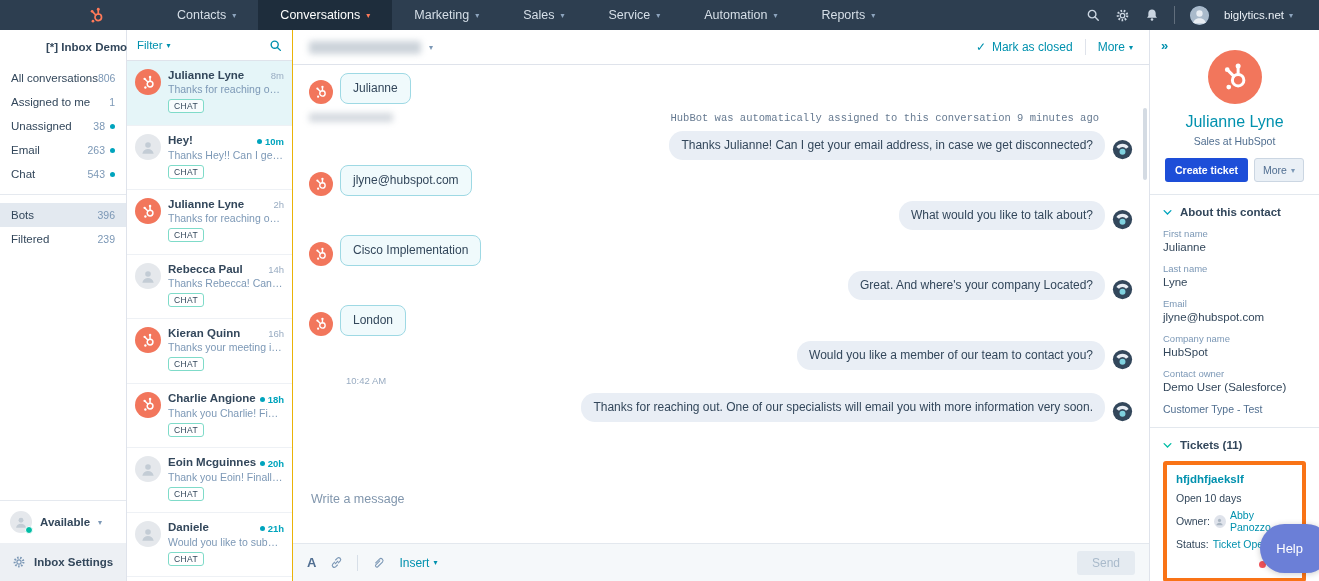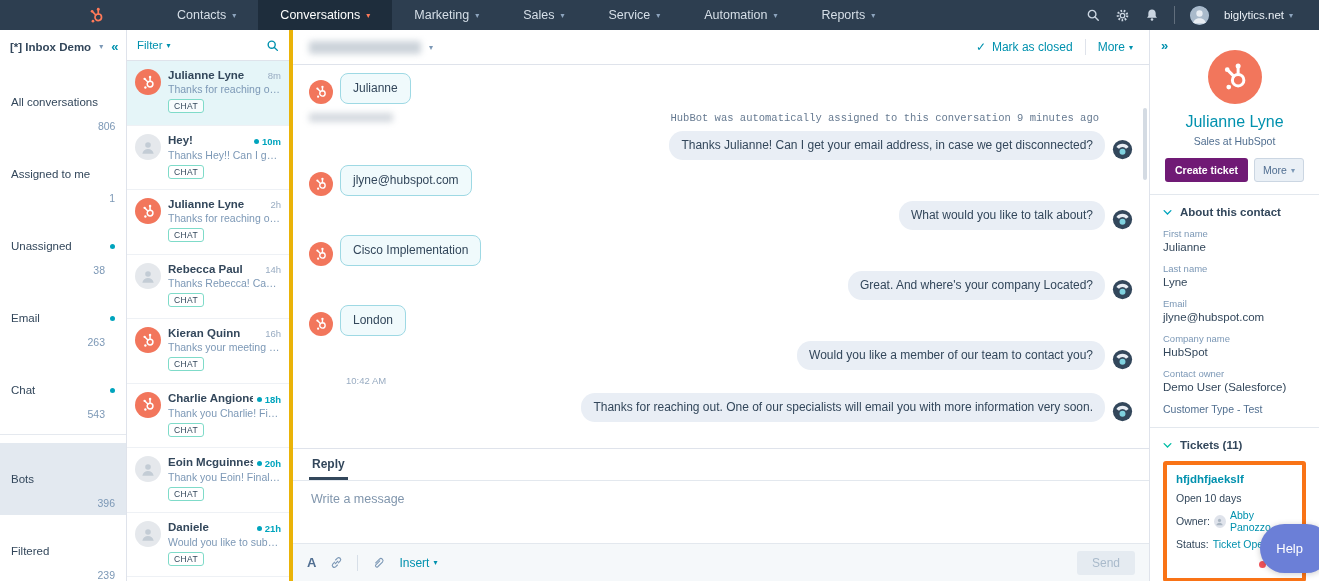--- a/index.html
+++ b/index.html
@@ -22,41 +22,41 @@
   .nav-right { margin-left:auto; display:flex; align-items:center; gap:15px; padding-right:26px; }
   .nav-divider { width:1px; height:18px; background:rgba(255,255,255,.25); }
   .nav-avatar { width:19px; height:19px; border-radius:50%; background:#8da4be; display:flex; align-items:center; justify-content:center; overflow:hidden; }
   .account { display:flex; align-items:center; gap:5px; color:#eaf0f6; font-size:11.5px; }
 
   
   .main { flex:1; display:flex; min-height:0; }
 
   
   .sidebar { width:127px; border-right:1px solid #dfe3eb; display:flex; flex-direction:column; background:#fff; flex-shrink:0; }
-  .sb-head { padding:9px 8px 8px 10px; display:flex; align-items:center; gap:8px; }
+  .sb-head { padding:9px 8px 8px 10px; display:flex; align-items:center; gap:8px;margin-left:36px; }
   .sb-title { font-size:11.5px; font-weight:bold; color:#33475b; white-space:nowrap; }
   .sb-caret { font-size:8px; color:#7c98b6; }
   .sb-collapse { margin-left:auto; color:#0091ae; font-size:13px; font-weight:bold; cursor:pointer; }
   .sb-list { flex:1; padding-top:4px; }
   .sb-item { display:flex; align-items:center; padding:6px 11px; font-size:11.5px; cursor:pointer; }
   .sb-item.selected { background:#e3e9f0; }
   .sb-label { flex:1; color:#33475b; white-space:nowrap; }
-  .sb-count { color:#7c98b6; font-size:10.5px;margin-top:48px; }
+  .sb-count { color:#7c98b6; font-size:10.5px; }
   .sb-dot { width:5px; height:5px; border-radius:50%; background:#00a4bd; margin-left:5px; }
   .sb-divider { border-top:1px solid #e5e9ef; margin:8px 0; }
   .sb-bottom { border-top:1px solid #e5e9ef; }
   .availability-row { display:flex; align-items:center; gap:8px; padding:10px; cursor:pointer; }
   .avail-avatar { position:relative; width:22px; height:22px; border-radius:50%; background:#e5e8ec; display:flex; align-items:center; justify-content:center; }
   .avail-status-dot { position:absolute; right:-1px; bottom:-1px; width:8px; height:8px; border-radius:50%; background:#00bda5; border:1.5px solid #fff; }
   .avail-label { font-size:11.5px; color:#33475b; font-weight:bold; }
   .settings-row { display:flex; align-items:center; gap:8px; padding:12px; background:#edf0f4; cursor:pointer; }
   .settings-label { font-size:11.5px; color:#33475b; font-weight:bold; }
 
   
-  .convlist { width:166px; border-right:4px solid #eab308; display:flex; flex-direction:column; background:#fff; flex-shrink:0; }
+  .convlist { width:166px; border-right:1px solid #eab308; display:flex; flex-direction:column; background:#fff; flex-shrink:0; }
   .conv-head { height:31px; border-bottom:1px solid #dfe3eb; display:flex; align-items:center; padding:0 10px; flex-shrink:0; }
   .filter-btn { display:flex; align-items:center; gap:4px; color:#0091ae; font-size:11.5px; cursor:pointer; }
   .filter-caret { font-size:8px; }
   .conv-search { margin-left:auto; cursor:pointer; display:flex; }
   .conv-items { flex:1; overflow:hidden; }
   .conv-item { height:64.5px; padding:8px 8px 0 8px; border-bottom:1px solid #eef1f5; display:flex; gap:7px; cursor:pointer; }
   .conv-item.selected { background:#e5f5f8; }
   .conv-avatar { width:26px; height:26px; border-radius:50%; flex-shrink:0; display:flex; align-items:center; justify-content:center; overflow:hidden; }
   .conv-avatar.hub { background:#f2765c; }
   .conv-avatar.person { background:#e5e8ec; }
@@ -106,21 +106,21 @@
   .insert-btn { display:flex; align-items:center; gap:4px; color:#0091ae; font-size:12px; cursor:pointer; }
   .send-btn { margin-left:auto; background:#e5ebf1; color:#a9bacb; font-size:12px; padding:5px 15px; border-radius:3px; border:none; }
 
   
   .rightpanel { width:170px; border-left:1px solid #dfe3eb; background:#fff; position:relative; padding:0 13px; overflow:hidden; flex-shrink:0; }
   .rp-collapse { color:#0091ae; font-size:13px; font-weight:bold; display:inline-block; margin:8px 0 0 -2px; cursor:pointer; }
   .rp-avatar { width:54px; height:54px; border-radius:50%; background:#f2765c; margin:-4px auto 0; display:flex; align-items:center; justify-content:center; }
   .rp-name { text-align:center; color:#0091ae; font-size:16px; margin-top:9px; cursor:pointer; }
   .rp-sub { text-align:center; color:#516f90; font-size:10.5px; margin-top:4px; }
   .rp-btns { display:flex; justify-content:center; gap:6px; margin:11px 0 12px; }
-  .btn-dark { background:#701a75; color:#fff; font-size:10.5px; font-weight:bold; padding:6px 10px; border-radius:3px; border:none; cursor:pointer; }
+  .btn-dark { background:#1d4ed8; color:#fff; font-size:10.5px; font-weight:bold; padding:6px 10px; border-radius:3px; border:none; cursor:pointer; }
   .btn-light { background:#eaf0f6; color:#506e91; font-size:10.5px; padding:5px 8px; border-radius:3px; border:1px solid #cbd6e2; display:flex; align-items:center; gap:4px; cursor:pointer; }
   .rp-divider { border-top:1px solid #e3e8ee; margin:0 -13px; }
   .rp-section-head { display:flex; align-items:center; gap:8px; margin:11px 0 10px; cursor:pointer; }
   .rp-section-title { font-size:11.5px; font-weight:bold; color:#33475b; }
   .field { margin-bottom:10px; }
   .field-label { font-size:9.5px; color:#7c98b6; margin-bottom:2px; }
   .field-value { font-size:11.5px; color:#33475b; }
   .customer-type { font-size:10.5px; color:#516f90; margin:4px 0 12px; }
   .ticket-card { border:4px solid #f97316; border-radius:3px; padding:8px 9px; }
   .ticket-id { color:#0091ae; font-size:11.5px; font-weight:bold; margin-bottom:7px; cursor:pointer; }
@@ -621,23 +621,20 @@
             <svg width="21" height="21" viewBox="0 0 24 24">
                 <circle cx="12" cy="12" r="11" fill="#33475b"></circle>
                 <path d="M5 9 a8.5 8.5 0 0 1 14 0 l-3 2 a5 5 0 0 0 -8 0 z" fill="#e8edf3"></path>
                 <circle cx="12" cy="14.5" r="3.4" fill="#7fd1de"></circle>
               </svg>
           </span>
         </div>
 
       </div>
 
-      <div class="reply-tabs">
-        <span class="reply-tab">Reply</span>
-      </div>
       <div class="editor">
         <textarea placeholder="Write a message" style=""></textarea>
       </div>
       <div class="reply-toolbar">
         <span class="tb-format">A</span>
         <span class="tb-icon">
           <svg width="15" height="15" viewBox="0 0 24 24" fill="none" stroke="#7c98b6" stroke-width="1.8" stroke-linecap="round">
             <path d="M10 14 L14 10"></path>
             <path d="M9 11.5 l-3 3 a3.2 3.2 0 0 0 4.5 4.5 l3-3"></path>
             <path d="M15 12.5 l3-3 a3.2 3.2 0 0 0 -4.5-4.5 l-3 3"></path>

